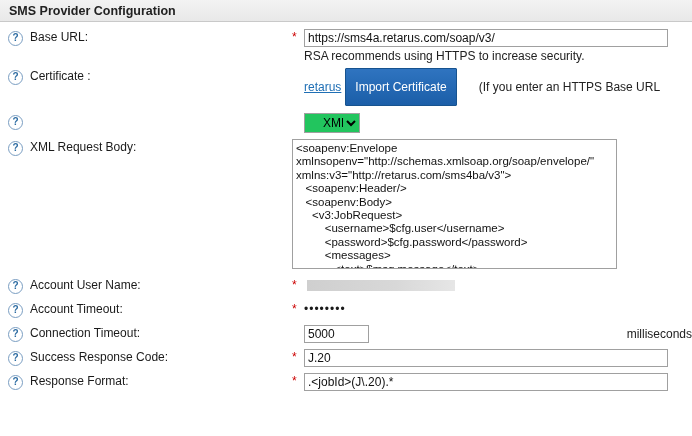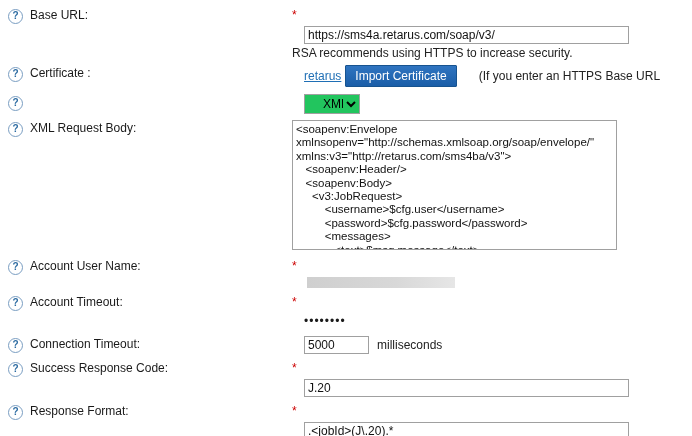--- a/index.html
+++ b/index.html
@@ -91,24 +91,24 @@
     font-family: "Liberation Sans", sans-serif;
     font-size: 12px;
     color: #111;
     border: 1px solid #a0a0a0;
     background: #ffffff;
     height: 18px;
     padding: 0 3px;
     box-sizing: border-box;
     outline: none;
   }
-  .w-long { width: 325px; margin-top: 19px; }
+  .w-long { width: 364px; }
   .w-short { width: 65px; }
   .hint {
-    margin-left: 0;
+    margin-left: 12px;
     margin-top: 2px;
     font-size: 12px;
     color: #222;
   }
   .cert-row-content {
     margin-left: 12px;
     display: flex;
     align-items: center;
   }
   .cert-link {
@@ -118,21 +118,21 @@
     margin-right: 4px;
     cursor: pointer;
   }
   .btn-import {
     background: #1f5fa9;
     background: linear-gradient(to bottom, #2f74c0 0%, #1b5ea8 100%);
     color: #ffffff;
     border: 1px solid #17538f;
     font-size: 12px;
     font-family: "Liberation Sans", sans-serif;
-    padding: 3px 9px;
+    padding: 11px 9px;
     cursor: pointer;
     border-radius: 1px;
   }
   .cert-note {
     margin-left: 22px;
     font-size: 12px;
     color: #222;
     white-space: nowrap;
   }
   select.method {
@@ -172,30 +172,34 @@
   }
   .inline-suffix {
     font-size: 12px;
     color: #222;
     margin-left: 8px;
   }
   .flexline {
     display: flex;
     align-items: center;
     margin-left: 12px;
+    justify-content: space-between;
   }
   .pwd-dots {
     letter-spacing: 1px;
   }
 </style>
 </head>
 <body>
 
 <div class="panel">
 
+  <div class="panel-header">
+    <span>SMS Provider Configuration</span>
+  </div>
 
   <div class="form">
 
     <div class="row">
       <div class="label-cell">
         <span class="help-icon">?</span>
         <span class="label-text">Base URL:</span>
       </div>
       <div class="field-cell">
         <span class="req">*</span>

